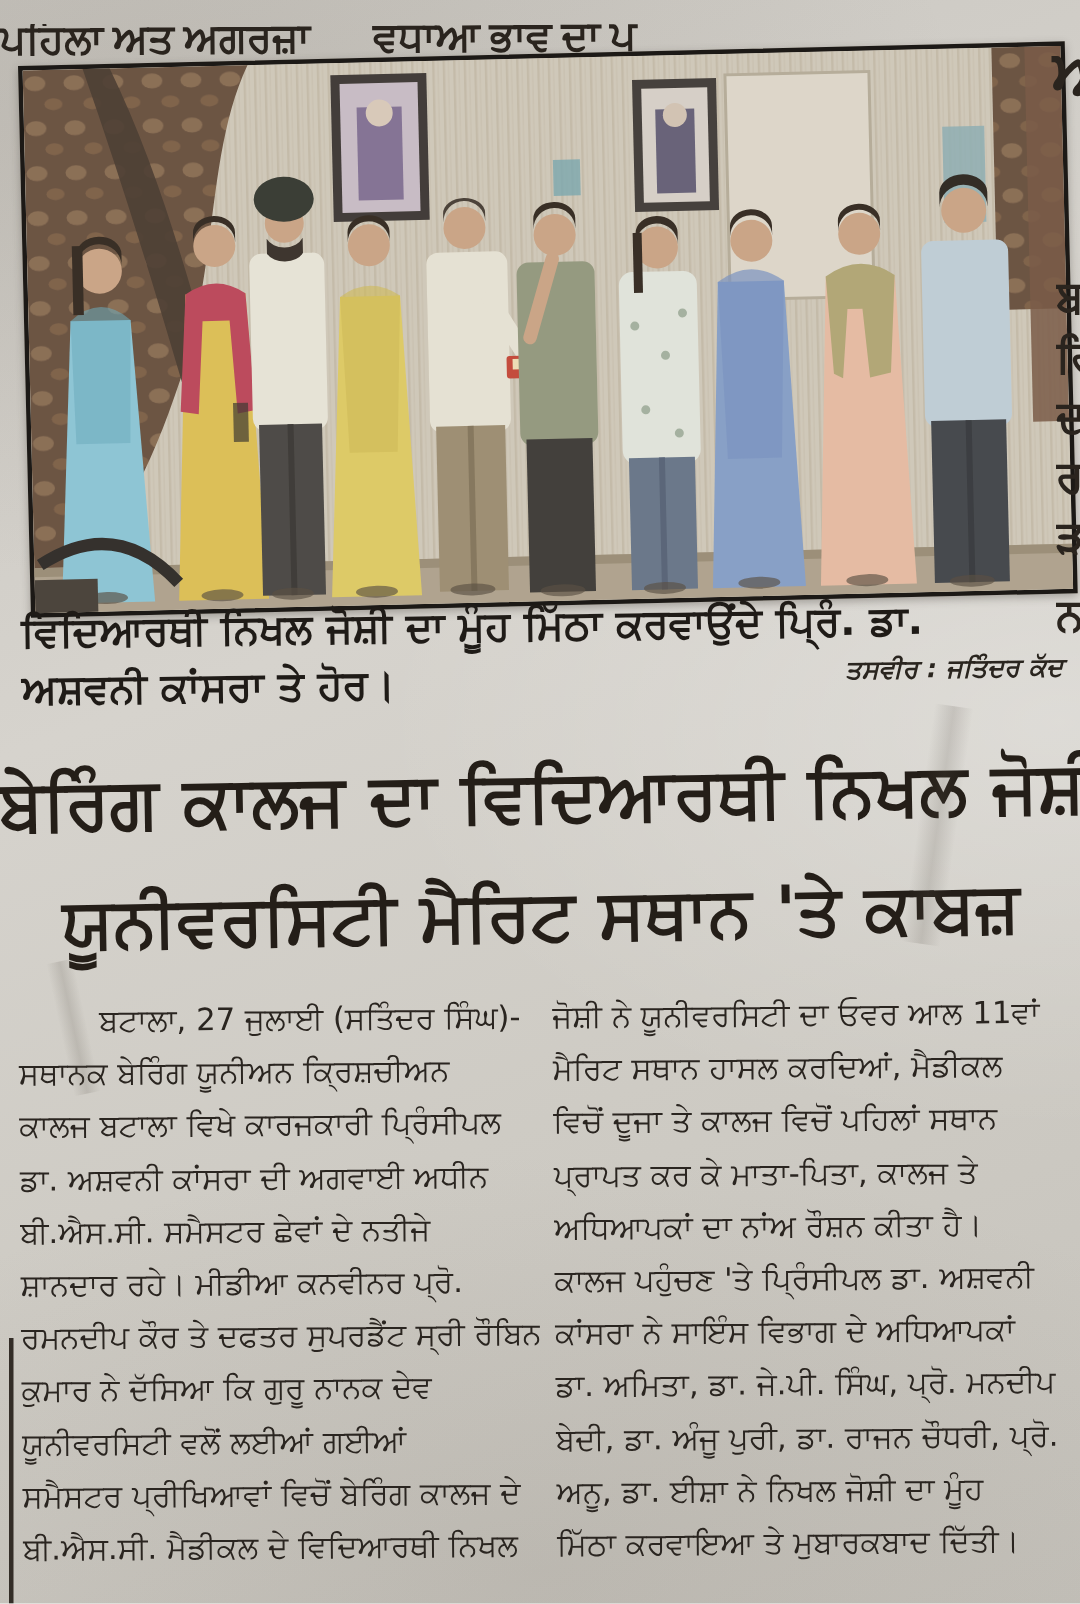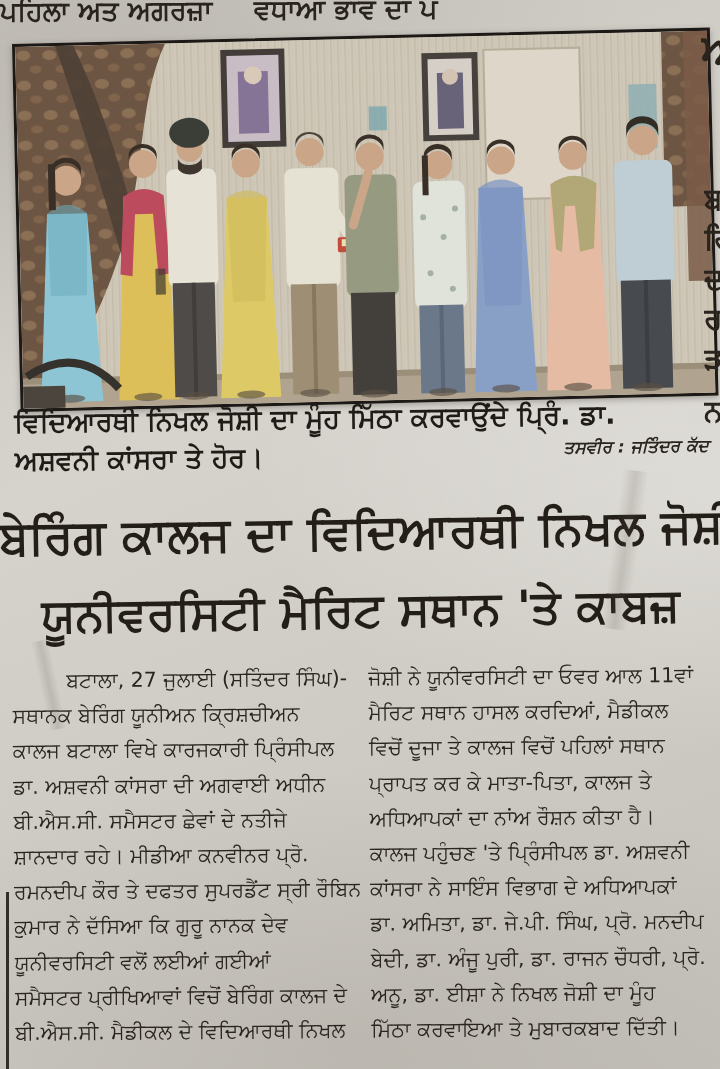--- a/index.html
+++ b/index.html
@@ -8,21 +8,21 @@
     background:
       radial-gradient(ellipse 900px 500px at 15% 8%, rgba(120,112,100,.18), transparent 60%),
       radial-gradient(ellipse 700px 420px at 98% 45%, rgba(255,255,255,.28), transparent 65%),
       radial-gradient(ellipse 800px 400px at 50% 98%, rgba(110,102,92,.14), transparent 70%),
       linear-gradient(160deg,#c9c6c0 0%,#d6d3cd 38%,#cecbc4 66%,#c5c2bb 100%);
     font-family:"DejaVu Sans", sans-serif;
     color:#28231e;
   }
   
   .top-strip{
-    position:absolute;left:0;top:0;width:621px;height:34px;overflow:hidden;
+    position:absolute;left:0;top:16px;width:621px;height:34px;overflow:hidden;font-family:Liberation Serif, serif;
   }
   .top-strip-inner{
     position:absolute;top:-7px;left:0;width:740px;
     font-weight:700;font-size:27px;white-space:nowrap;color:#2a241e;
     transform:rotate(-.4deg);
   }
   .top-strip-inner .gap{display:inline-block;width:42px;}
   
   .photo-frame{
     position:absolute;left:12px;top:44px;width:692px;height:362px;

